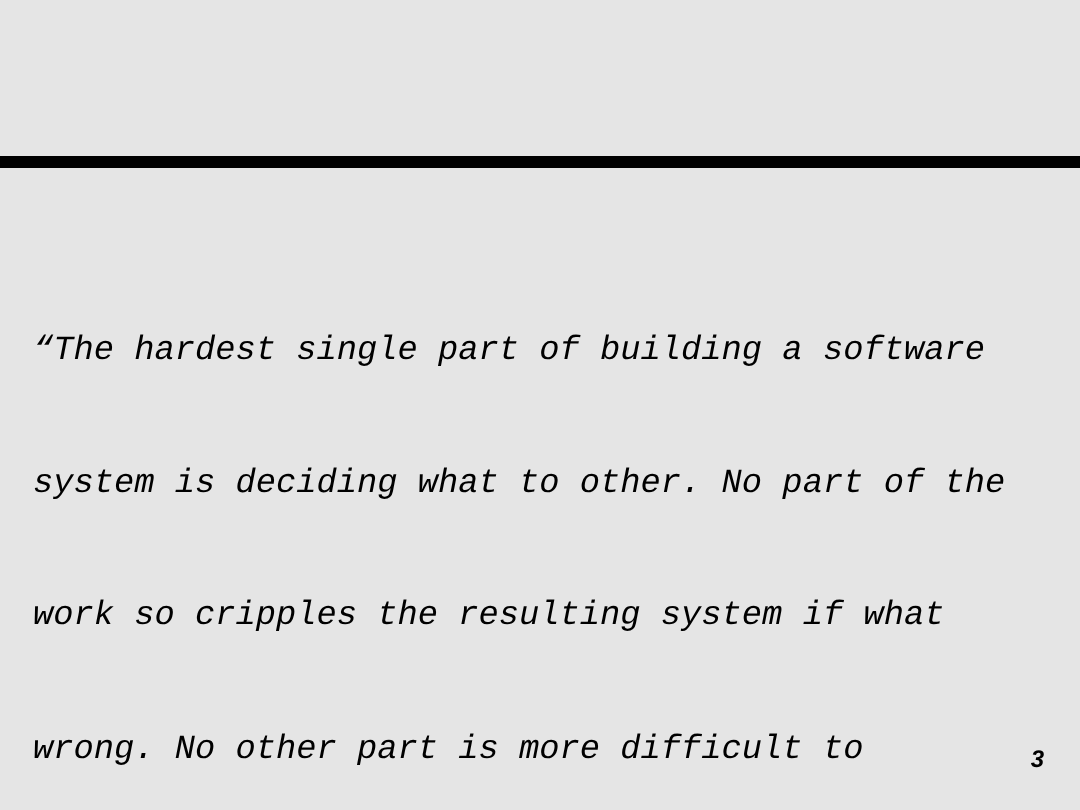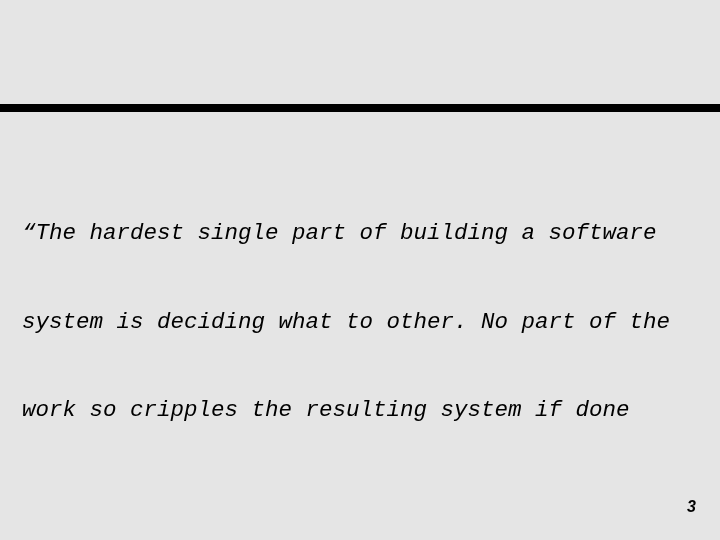--- a/index.html
+++ b/index.html
@@ -82,21 +82,22 @@
     <div class="title-text"></div>
   </div>
 
   <div class="title-rule"></div>
 
   <div class="body-area">
 
     <p class="quote-block first">
       <span class="quote-line">“The hardest single part of building a software</span>
       <span class="quote-line">system is deciding what to other. No part of the</span>
-      <span class="quote-line">work so cripples the resulting system if done</span>
+      <span class="quote-line">work so cripples the resulting system if what</span>
+      <span class="quote-line">wrong. No other part is more difficult to</span>
       
     </p>
 
   </div>
 
   <div class="page-number">3</div>
 
 </div>
 
 </body></html>

